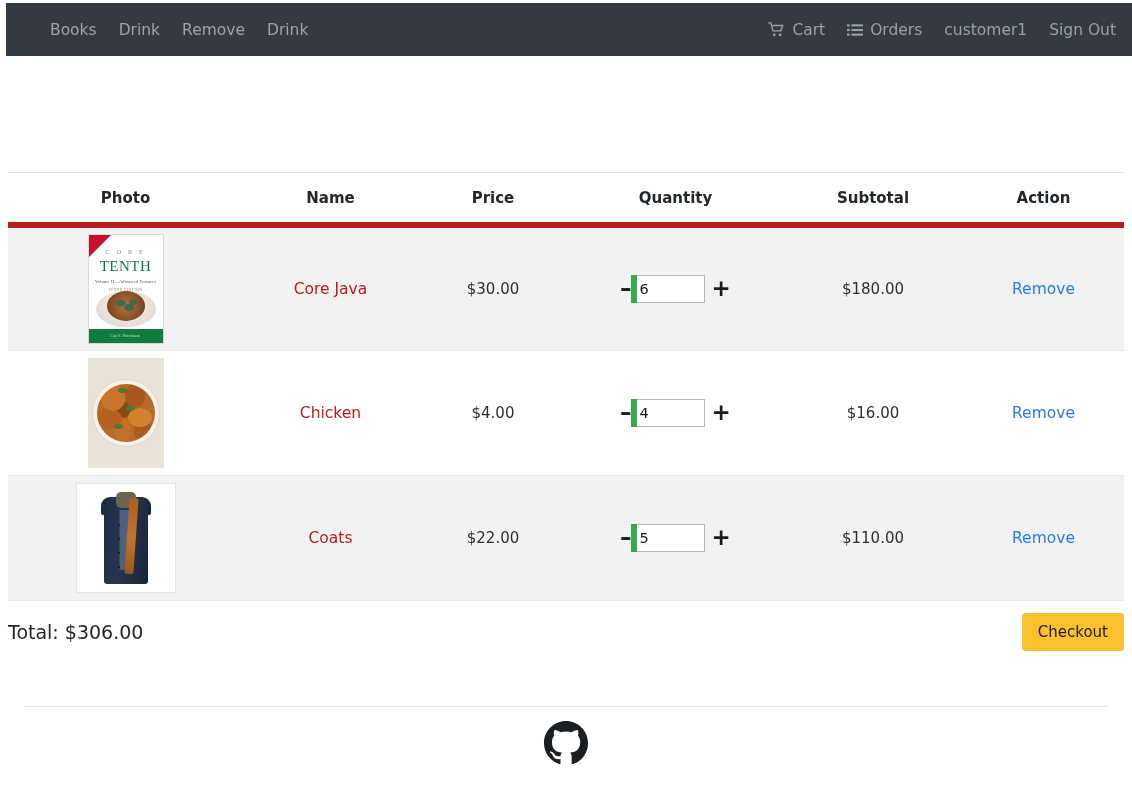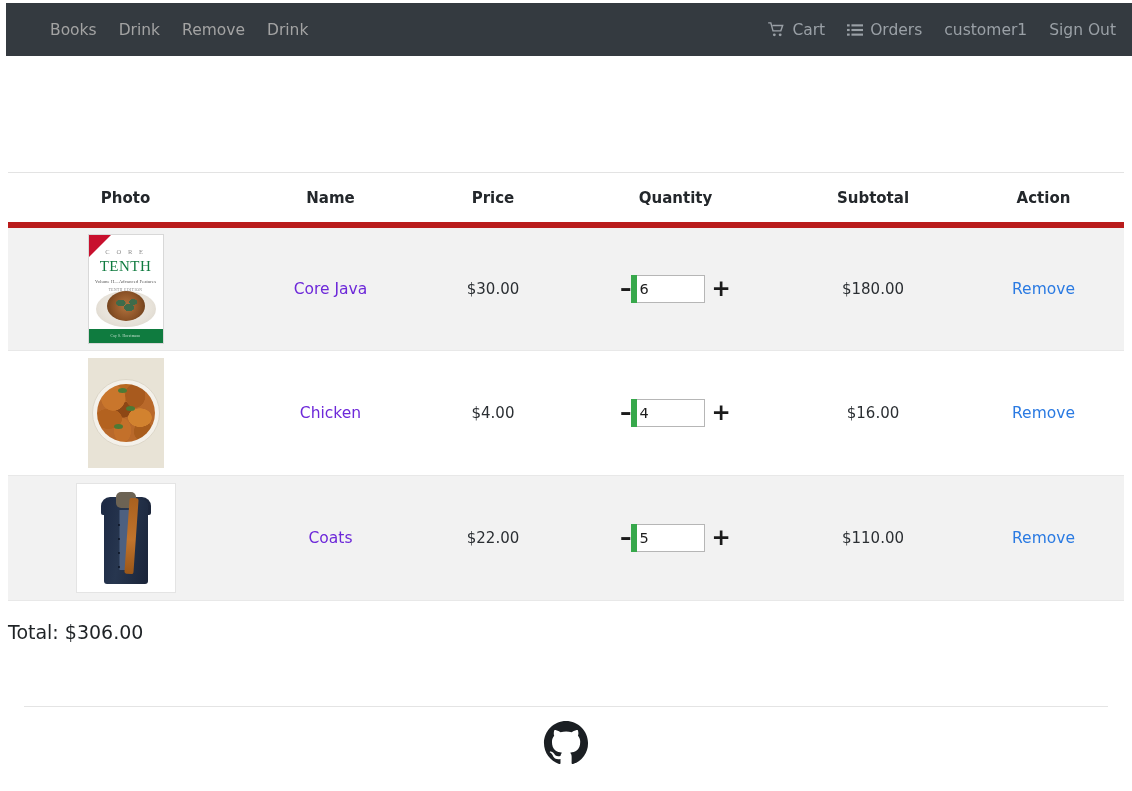--- a/index.html
+++ b/index.html
@@ -72,21 +72,21 @@
 
   .cart-table tbody tr { height: 125px; }
   .cart-table tbody tr.stripe { background: #f2f2f2; }
   .cart-table tbody tr.plain  { background: #ffffff; }
   .cart-table tbody td {
     text-align: center; vertical-align: middle;
     border-bottom: 1px solid #e8e8e8;
     font-size: 15px; color: #2b2f33;
     font-family: "DejaVu Sans", sans-serif;
   }
-  .prod-name { color: #6d28d9; text-decoration: none; font-size: 15.5px; cursor: pointer; }
+  .prod-name { color: #b91c1c; text-decoration: none; font-size: 15.5px; cursor: pointer; }
   .remove-link { color: #2a7ae2; text-decoration: none; font-size: 15.5px; cursor: pointer; }
 
   
   .thumb-wrap { display: flex; justify-content: center; align-items: center; }
 
   
   .bk {
     width: 76px; height: 110px; background: #ffffff;
     position: relative; overflow: hidden;
     border: 1px solid #d8d8d8;
@@ -441,20 +441,21 @@
         <td>
           <a class="remove-link">Remove</a>
         </td>
       </tr>
 
     </tbody>
   </table>
 
   <div class="total-bar">
     <span class="total-text">Total: $306.00</span>
+    <button class="checkout-btn">Checkout</button>
   </div>
 
   <div class="footer-rule"></div>
   <div class="footer">
     <a class="gh-link">
       <span>
         <svg width="46" height="46" viewBox="0 0 24 24" aria-hidden="true">
           <path fill="#1b1f23" d="M12 .5C5.73.5.5 5.73.5 12c0 5.09 3.29 9.4 7.86 10.93.58.11.79-.25.79-.56
           0-.28-.01-1.02-.02-2-3.2.7-3.88-1.54-3.88-1.54-.52-1.33-1.28-1.69-1.28-1.69-1.05-.72.08-.7.08-.7
           1.16.08 1.77 1.19 1.77 1.19 1.03 1.77 2.7 1.26 3.36.96.1-.75.4-1.26.73-1.55-2.55-.29-5.24-1.28-5.24-5.69

